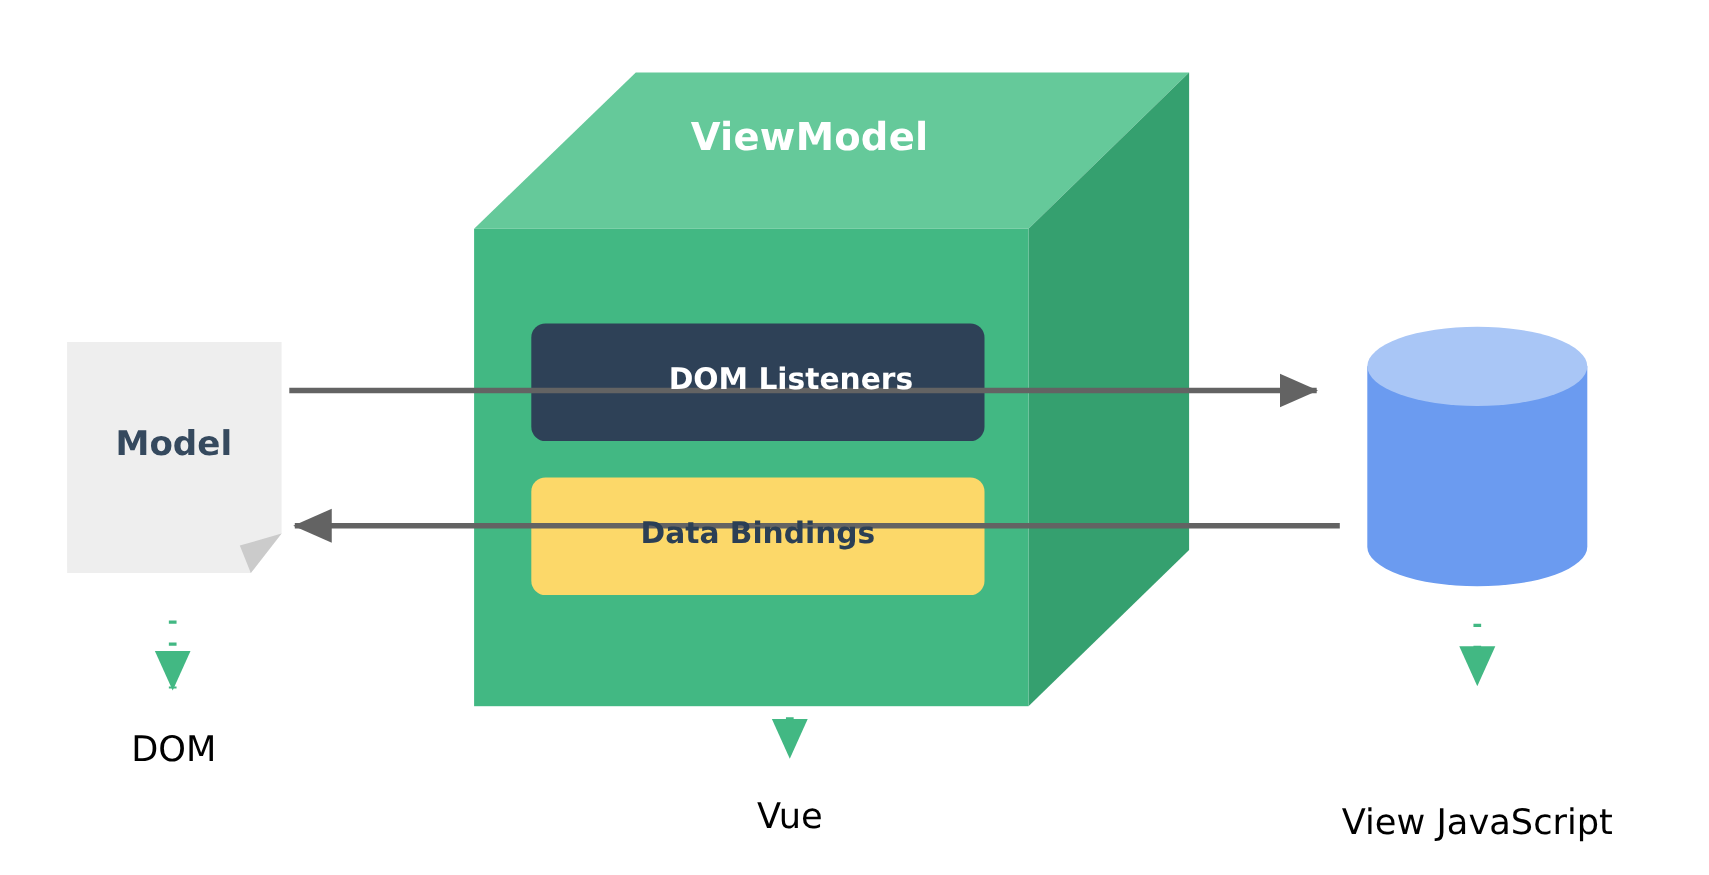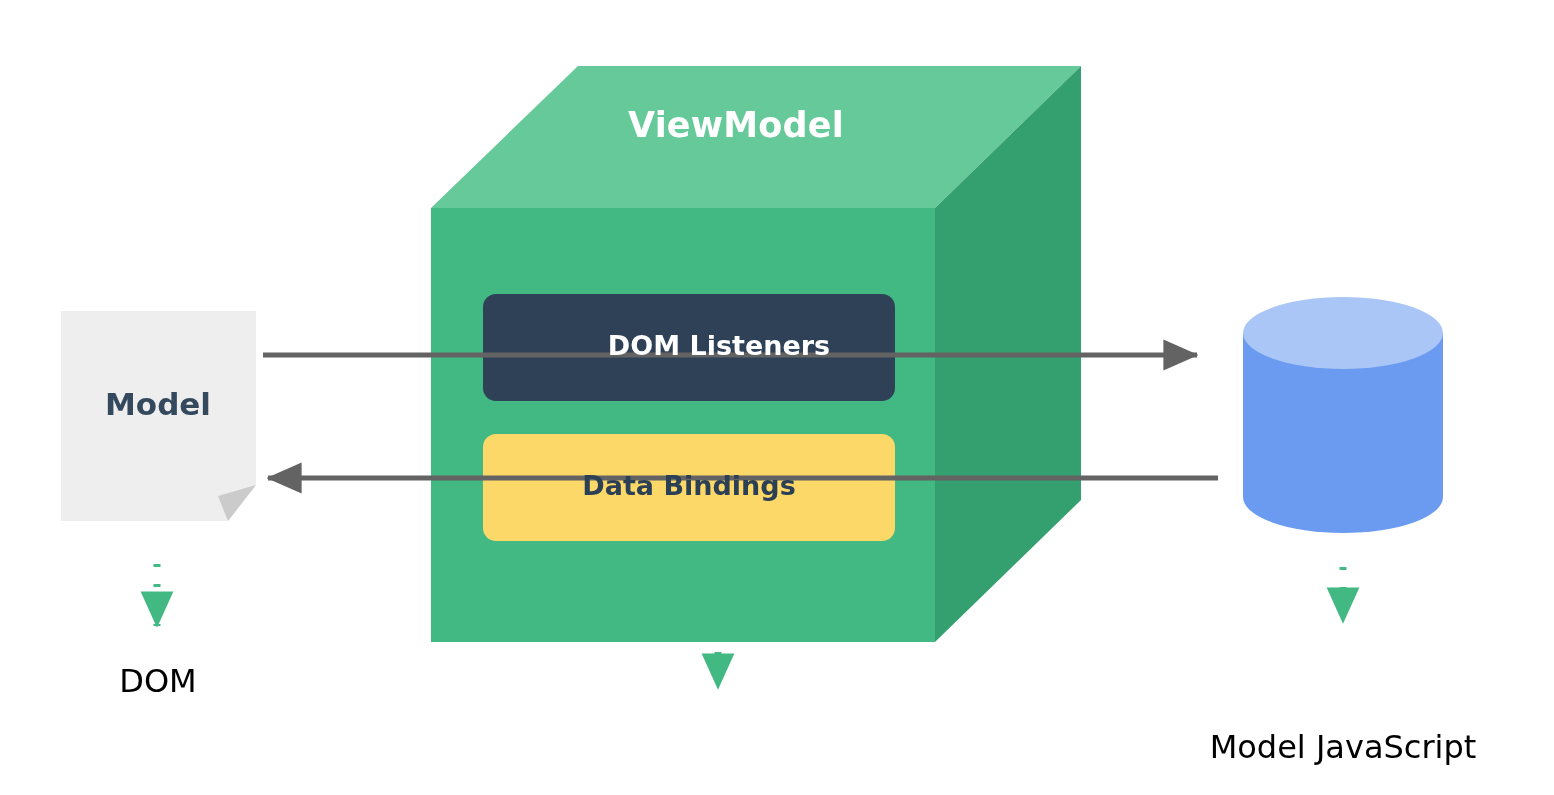--- a/index.html
+++ b/index.html
@@ -156,19 +156,20 @@
 
   <div class="lbl lbl-view">Model</div>
 
 
   <div class="lbl lbl-domlisteners">DOM Listeners</div>
 
   <div class="lbl lbl-dom">DOM</div>
 
   <div class="lbl lbl-databindings">Data Bindings</div>
 
+  <div class="lbl lbl-vue">Vue</div>
 
   <div class="lbl lbl-pjso">
-    <div>Model JavaScript</div>
+    <div>View JavaScript</div>
     
   </div>
 
 </div>
 
 </body></html>

